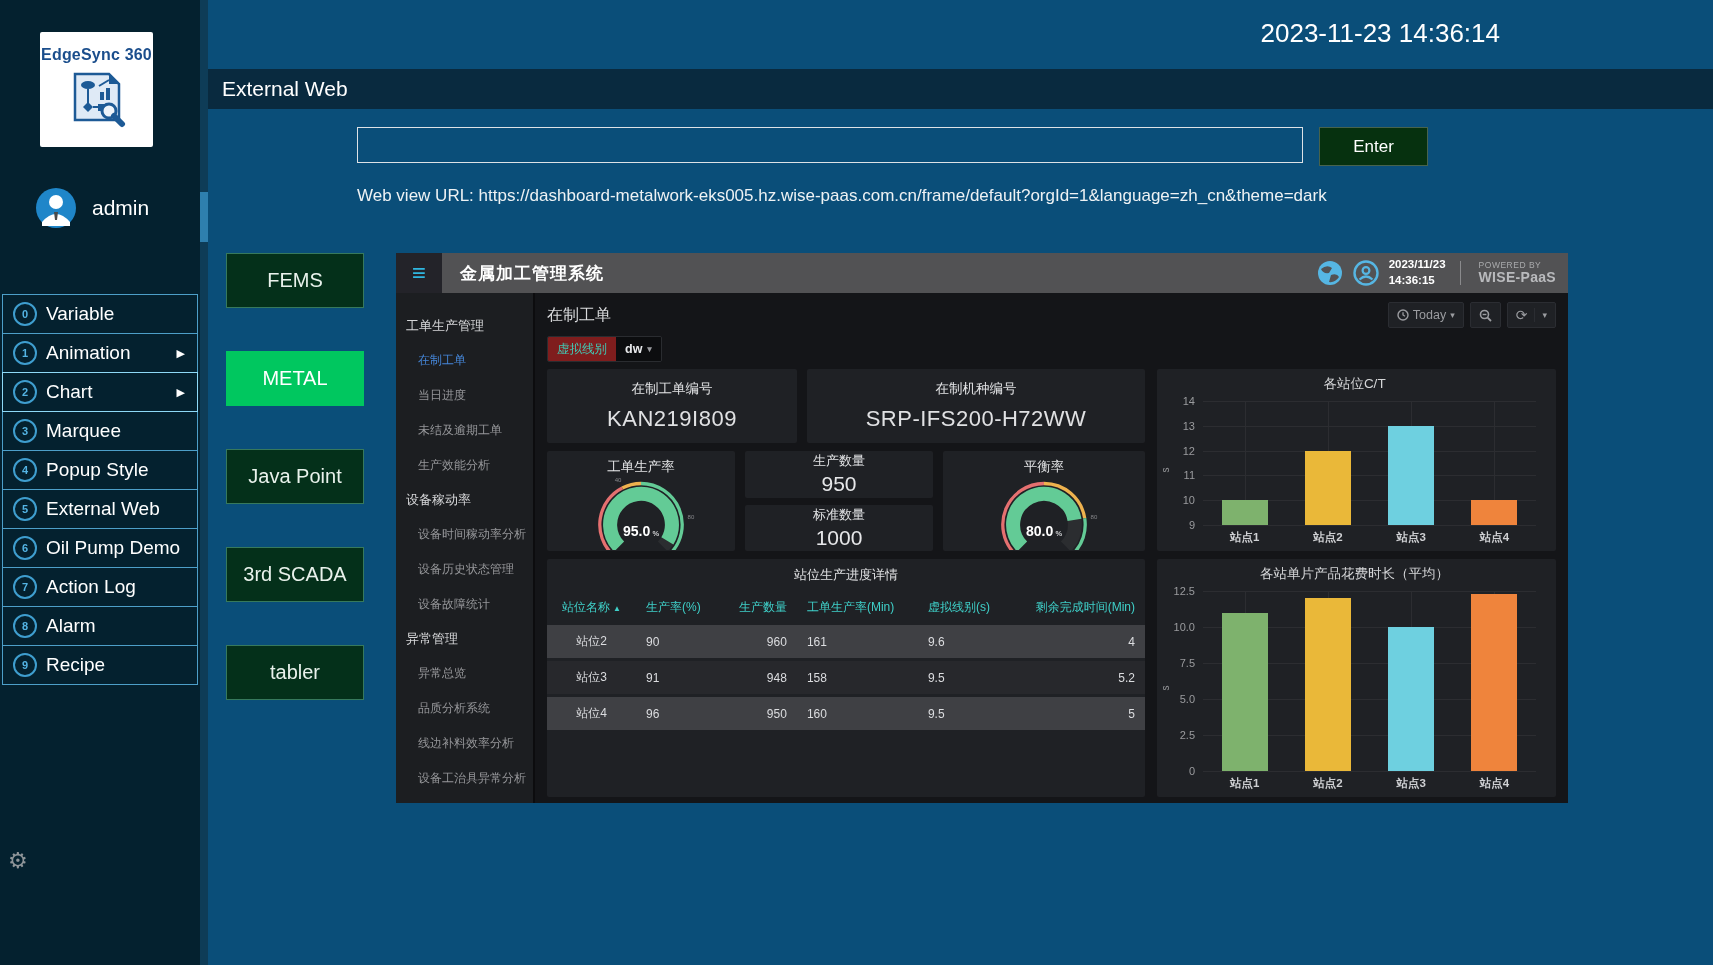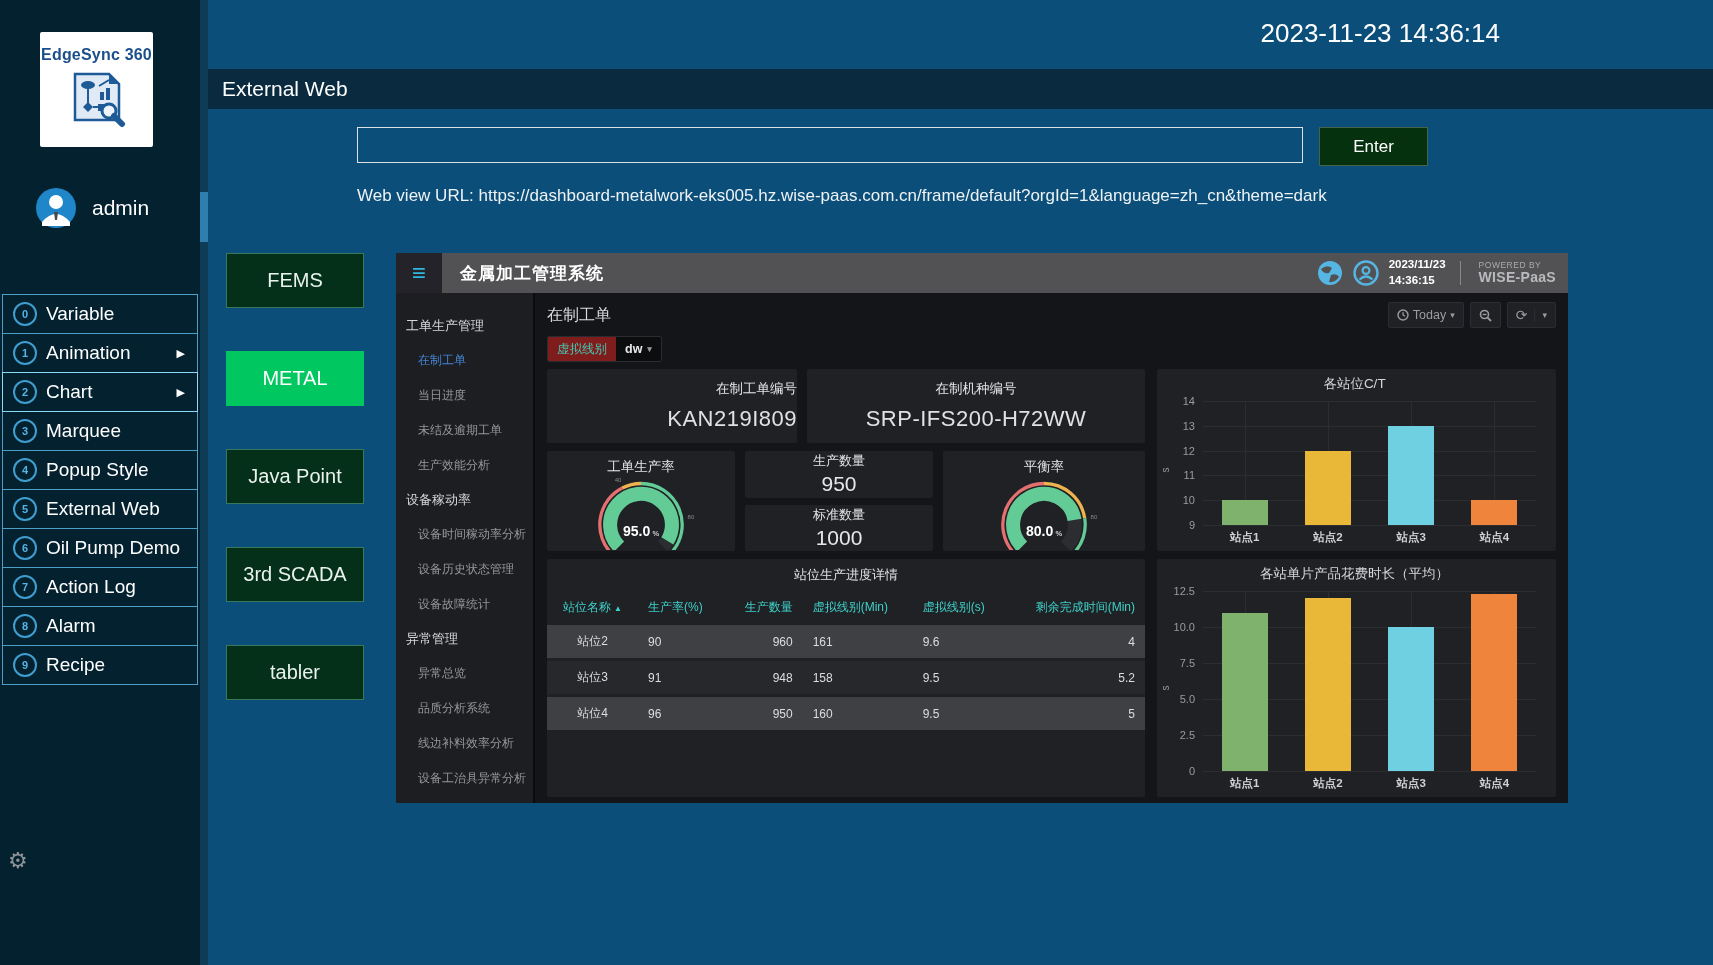--- a/index.html
+++ b/index.html
@@ -280,21 +280,21 @@
           <span class="k">虚拟线别</span>
           <span class="v">
             <span>dw</span>
             <span class="tb-caret">▾</span>
           </span>
         </div>
       </div>
       <div class="content-grid">
         <div class="col-left">
           <div class="row1">
-            <div class="card id-card" style="width:250px;flex:none;align-items:flex-end;">
+            <div class="card id-card" style="width:250px;flex:none;">
               <div class="t">在制工单编号</div>
               <div class="v">KAN219I809</div>
             </div>
             <div class="card id-card" style="flex:1;">
               <div class="t">在制机种编号</div>
               <div class="v">SRP-IFS200-H72WW</div>
             </div>
           </div>
           <div class="row2">
             <div class="card gauge-card">
@@ -339,21 +339,21 @@
             </div>
           </div>
           <div class="card row3">
             <div class="table-title">站位生产进度详情</div>
             <table class="sta">
               <thead>
                   <tr>
                     <th style="text-align: center;">站位名称<span class="sort-ind">▲</span></th>
                     <th style="text-align: left;">生产率(%)</th>
                     <th style="text-align: right;">生产数量</th>
-                    <th style="text-align: left;">虚拟线别(Min)</th>
+                    <th style="text-align: left;">工单生产率(Min)</th>
                     <th style="text-align: left;">虚拟线别(s)</th>
                     <th style="text-align: right;">剩余完成时间(Min)</th>
                   </tr>
                 </thead>
               <tbody>
                   <tr class="r-even">
                     <td style="text-align: center;">站位2</td>
                     <td style="text-align: left;">90</td>
                     <td style="text-align: right;">960</td>
                     <td style="text-align: left;">161</td>

